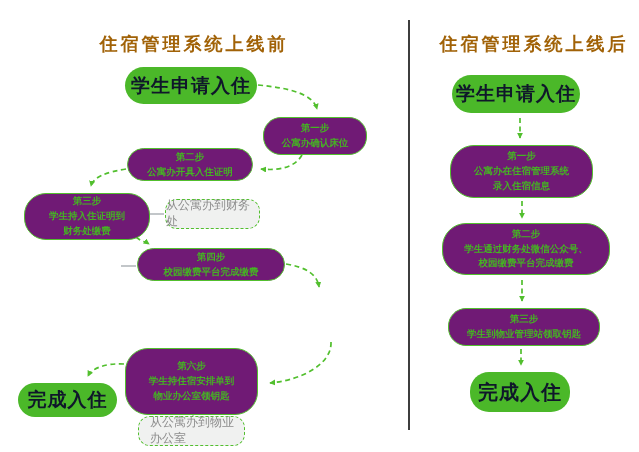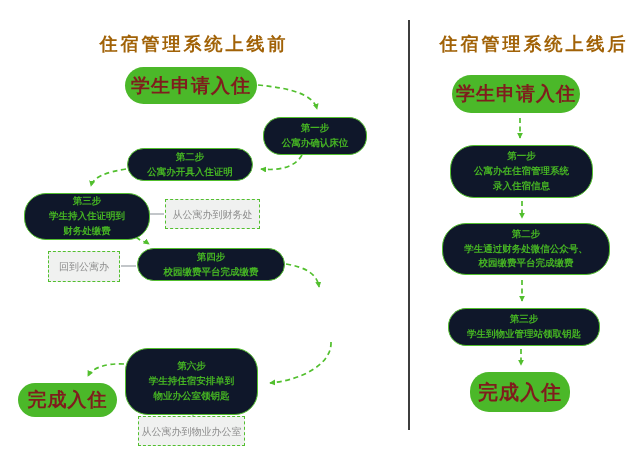--- a/index.html
+++ b/index.html
@@ -30,50 +30,50 @@
   }
   .divider{
     position:absolute;
     left:408px;top:20px;
     width:2px;height:410px;
     background:var(--divider);
   }
   .pill{
     position:absolute;
     background:var(--green);
-    color:#7f1d1d;
+    color:#0f172a;
     font-weight:bold;
     border-radius:19px;
     display:flex;align-items:center;justify-content:center;
     text-align:left;
     letter-spacing:1px;
   }
   .node{
     position:absolute;
-    background:#0f172a;
+    background:#701a75;
     border:1.6px solid var(--green-stroke);
     border-radius:18px;
     display:flex;align-items:center;justify-content:center;
     text-align:center;
     color:var(--green-text);
     font-weight:bold;
     font-size:9.5px;
     line-height:1.55;
     white-space:pre-line;
     box-sizing:border-box;
   }
   .note{
     position:absolute;
     background:var(--note-bg);
     border:1.5px dashed var(--green-stroke);
-    border-radius:0;
+    border-radius:12px;
     display:flex;align-items:center;justify-content:center;
     text-align:left;
     color:var(--note-text);
-    font-size:10px;
+    font-size:12px;
     line-height:1.3;
     box-sizing:border-box;
   }
   svg.overlay{
     position:absolute;left:0;top:0;
     width:639px;height:452px;
     pointer-events:none;
   }
   .flow{
     fill:none;
@@ -124,28 +124,27 @@
 
   <div class="pill" style="left:125px;top:67px;width:132px;height:37px;font-size:19px;">学生申请入住</div>
   <div class="node" style="left:263px;top:117px;width:104px;height:38px;">第一步
 公寓办确认床位</div>
   <div class="node" style="left:127px;top:148px;width:126px;height:33px;">第二步
 公寓办开具入住证明</div>
   <div class="node" style="left:24px;top:193px;width:126px;height:47px;border-radius:22px;">第三步
 学生持入住证明到
 财务处缴费</div>
   <div class="note" style="left:165px;top:199px;width:95px;height:30px;">从公寓办到财务处</div>
-  <div class="note" style="left:48px;top:251px;width:72px;height:31px;">回到公寓办</div>
   <div class="node" style="left:137px;top:248px;width:148px;height:33px;">第四步
 校园缴费平台完成缴费</div>
   <div class="node" style="left:125px;top:348px;width:133px;height:67px;border-radius:23px;">第六步
 学生持住宿安排单到
 物业办公室领钥匙</div>
   <div class="pill" style="left:18px;top:383px;width:99px;height:34px;font-size:19px;">完成入住</div>
-  <div class="note" style="left:138px;top:416px;width:107px;height:30px;">从公寓办到物业办公室</div>
+  <div class="note" style="left:138px;top:416px;width:107px;height:30px;padding-left:11px;">从公寓办到物业办公室</div>
 
   <div class="pill" style="left:452px;top:75px;width:128px;height:38px;font-size:19px;">学生申请入住</div>
   <div class="node" style="left:450px;top:145px;width:143px;height:53px;border-radius:24px;">第一步
 公寓办在住宿管理系统
 录入住宿信息</div>
   <div class="node" style="left:442px;top:223px;width:168px;height:52px;border-radius:24px;">第二步
 学生通过财务处微信公众号、
 校园缴费平台完成缴费</div>
   <div class="node" style="left:448px;top:308px;width:152px;height:38px;">第三步
 学生到物业管理站领取钥匙</div>

